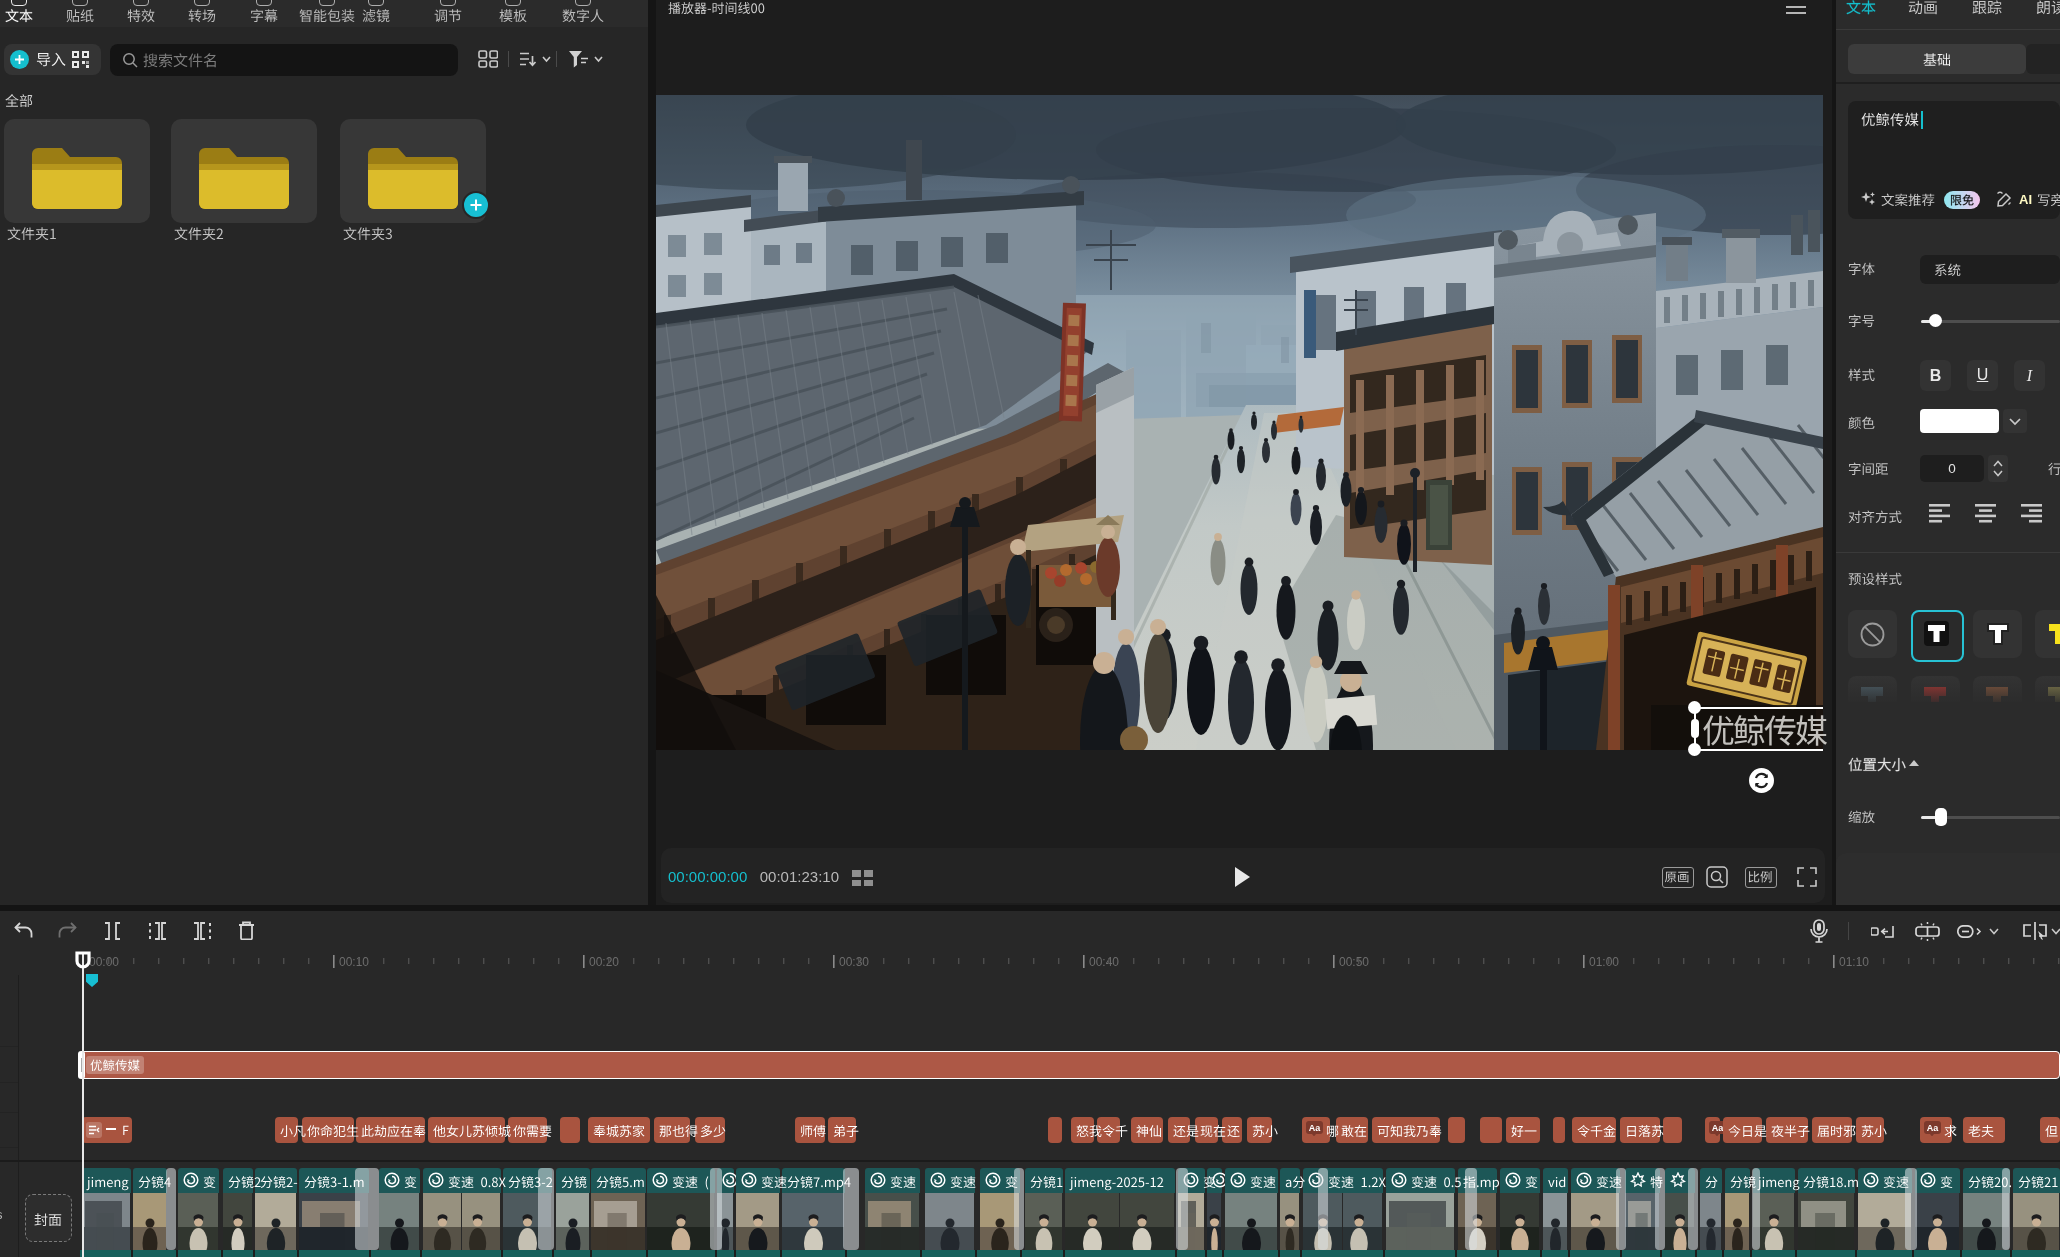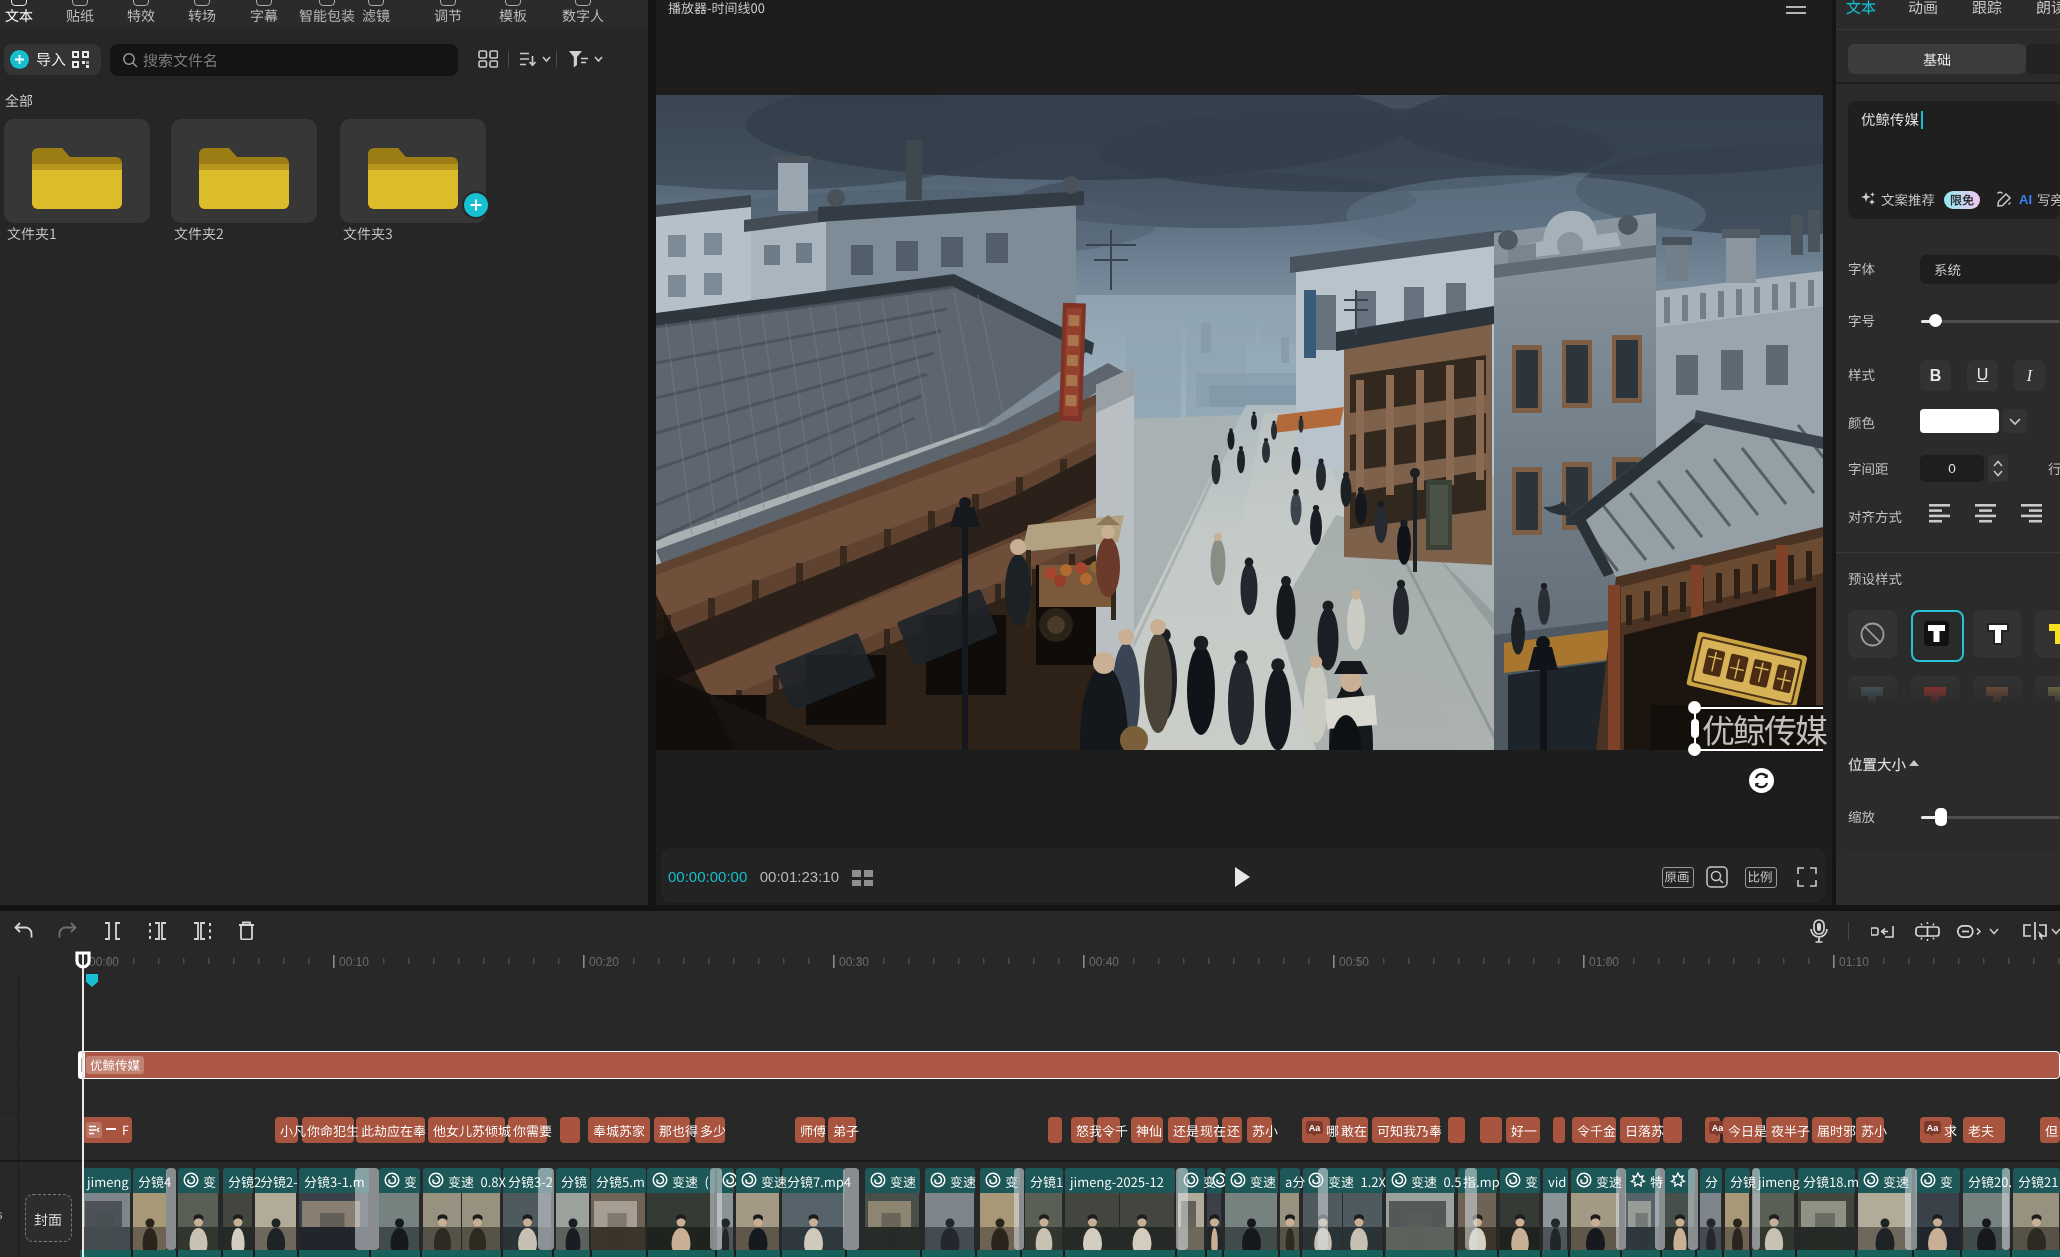--- a/index.html
+++ b/index.html
@@ -542,21 +542,21 @@
 <svg style="position:absolute;left:1860px;top:191px;" width="16" height="16" viewBox="0 0 16 16">
       <path d="M6 1l1.3 3.7L11 6 7.3 7.3 6 11 4.7 7.3 1 6l3.7-1.3Z" fill="#c9c9c9"></path>
       <path d="M12 8l.9 2.1L15 11l-2.1.9L12 14l-.9-2.1L9 11l2.1-.9Z" fill="#c9c9c9"></path>
       <path d="M12.5 1l.7 1.8L15 3.5l-1.8.7-.7 1.8-.7-1.8L10 3.5l1.8-.7Z" fill="#c9c9c9"></path>
     </svg>
 <div style="position:absolute;left:1944px;top:191px;width:36px;height:18px;border-radius:9px;background:linear-gradient(90deg,#8ee7ef,#f6c7ef)"></div>
 <svg style="position:absolute;left:1996px;top:191px;" width="17" height="17" viewBox="0 0 17 17">
       <path d="M10 3l4 4-7.5 7.5L2 15l.5-4.5Z" stroke="#c9c9c9" stroke-width="1.5" fill="none"></path>
       <path d="M1.5 2.5C3 1 5 1 6.5 2.5M12.5 13.5l2-2" stroke="#c9c9c9" stroke-width="1.3" fill="none"></path>
     </svg>
-<div style="position:absolute;left:2019px;top:192px;width:40px;height:16px;font:600 13px 'Liberation Sans',sans-serif;color:#3b82f6">AI</div>
+<div style="position:absolute;left:2019px;top:192px;width:40px;height:16px;font:600 13px 'Liberation Sans',sans-serif;color:#fef9c3">AI</div>
 <div style="position:absolute;left:1920px;top:255px;width:140px;height:29px;background:#1e1e1e;border-radius:6px"></div>
 <div style="position:absolute;left:1921px;top:320px;width:139px;height:3px;background:#4e4e4e;border-radius:2px"></div>
 <div style="position:absolute;left:1921px;top:320px;width:14px;height:3px;background:#e9e9e9;border-radius:2px"></div>
 <div style="position:absolute;left:1929px;top:314px;width:13px;height:13px;background:#fff;border-radius:50%"></div>
 <div style="position:absolute;left:1920px;top:360px;width:31px;height:31px;background:#333;border-radius:6px"></div>
 <div style="position:absolute;left:1967px;top:360px;width:31px;height:31px;background:#333;border-radius:6px"></div>
 <div style="position:absolute;left:2014px;top:360px;width:31px;height:31px;background:#333;border-radius:6px"></div>
 <div style="position:absolute;left:1920px;top:360px;width:31px;height:31px;text-align:center;font:bold 16px/31px 'Liberation Sans',sans-serif;color:#e8e8e8">B</div>
     <div style="position:absolute;left:1967px;top:360px;width:31px;height:31px;text-align:center;font:16px/29px 'Liberation Sans',sans-serif;color:#e8e8e8"><span style="text-decoration:underline">U</span></div>
     <div style="position:absolute;left:2014px;top:360px;width:31px;height:31px;text-align:center;font:italic 16px/31px 'Liberation Serif',serif;color:#e8e8e8">I</div>

